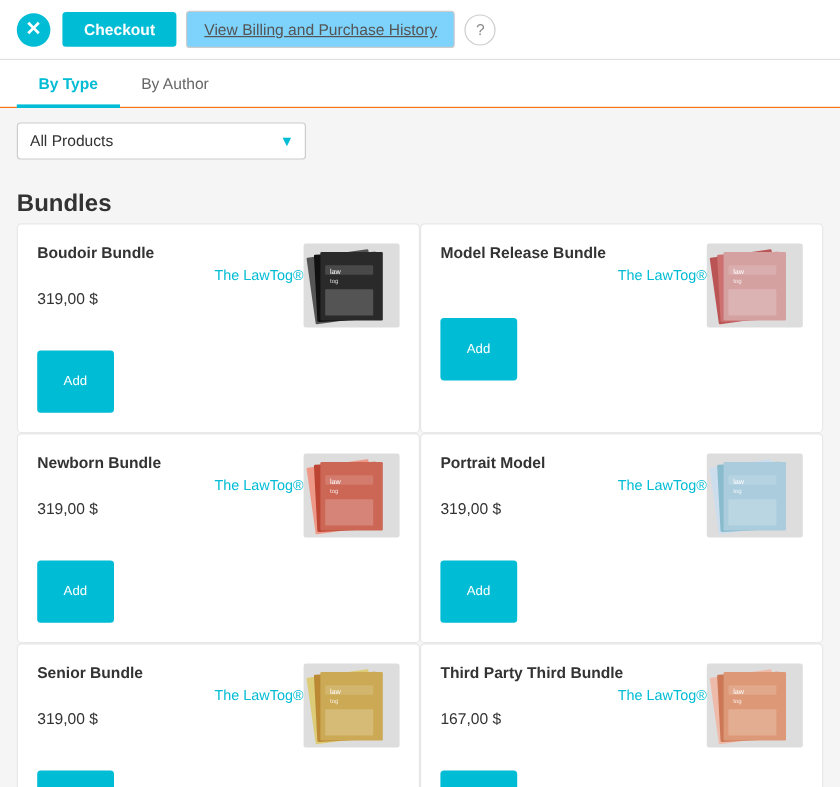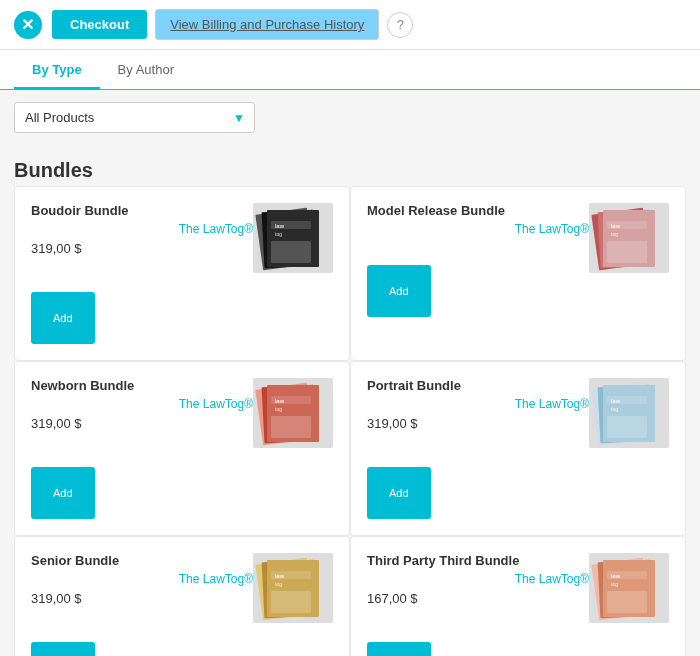--- a/index.html
+++ b/index.html
@@ -324,21 +324,21 @@
       <rect x="18" y="18" width="40" height="8" rx="1" fill="rgba(255,255,255,0.15)"></rect>
       <text x="22" y="25" font-size="6" fill="white" font-family="Arial">law</text>
       <text x="22" y="33" font-size="5" fill="rgba(255,255,255,0.8)" font-family="Arial">tog</text>
 
       <rect x="18" y="38" width="40" height="22" rx="1" fill="rgba(255,255,255,0.2)"></rect>
     </svg>
     </div>
   </div>
       <div class="product-card">
     <div class="product-info">
-      <div class="product-name">Portrait Bundle</div>
+      <div class="product-name">Portrait Model</div>
       <div class="product-author">The LawTog®</div>
       <div class="product-price">319,00 $</div>
       <button class="btn-add">Add</button>
     </div>
     <div class="product-thumb">
 
     <svg width="80" height="70" viewBox="0 0 80 70" xmlns="http://www.w3.org/2000/svg">
 
       <rect x="6" y="8" width="52" height="56" rx="1" fill="#ccddee" transform="rotate(-8 32 36)"></rect>
       <rect x="10" y="8" width="52" height="56" rx="1" fill="#88bbcc" transform="rotate(-3 36 36)"></rect>

